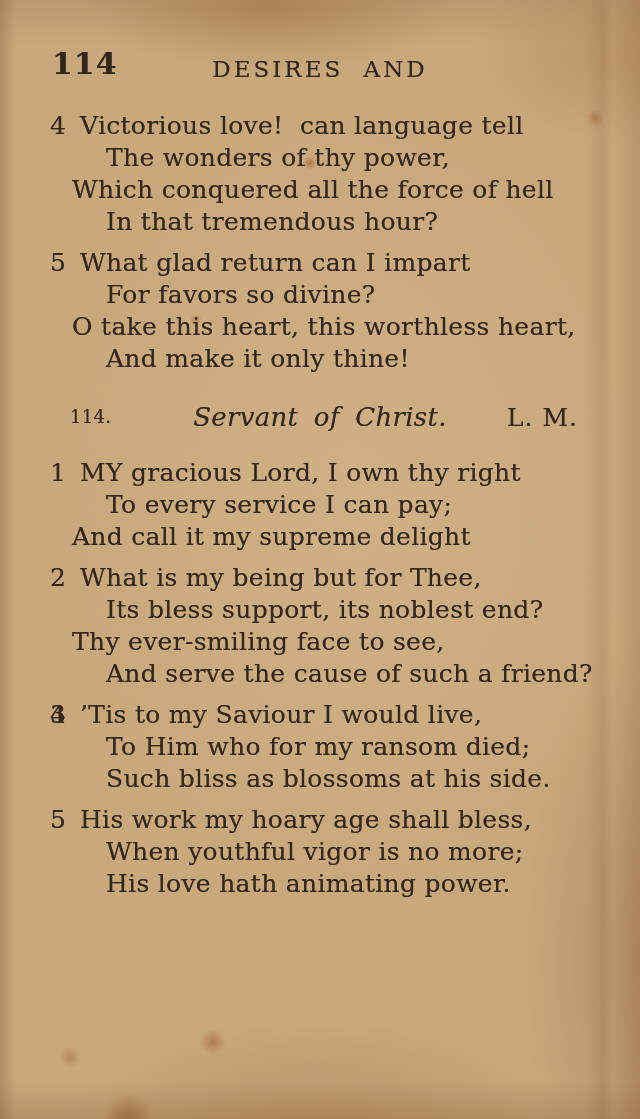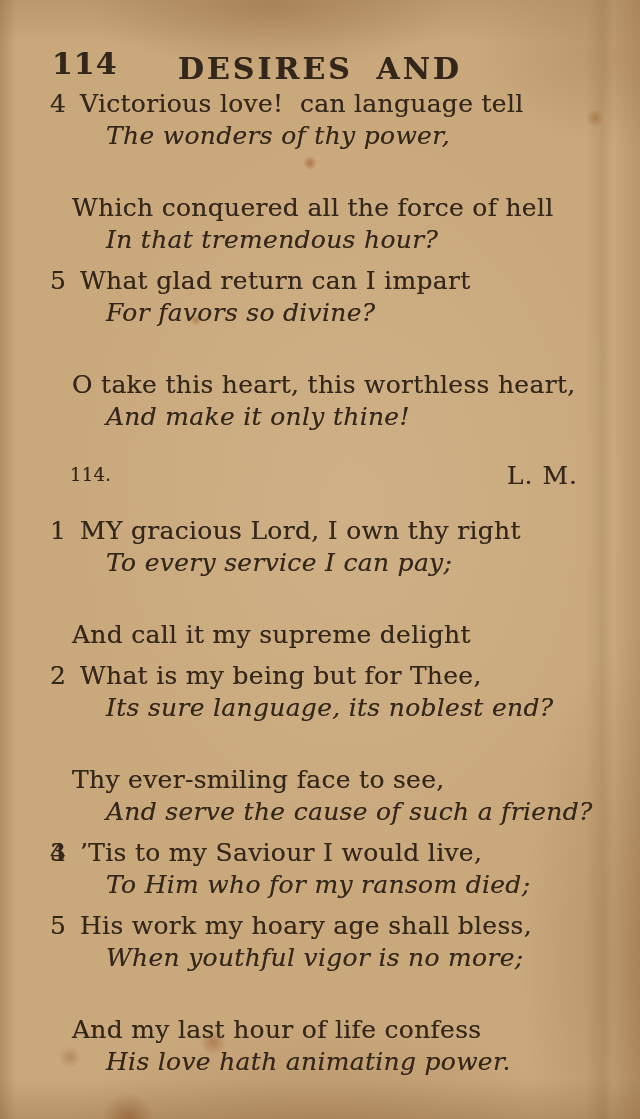--- a/index.html
+++ b/index.html
@@ -48,48 +48,49 @@
     padding-top: 48px;
     font-size: 25px;
     line-height: 32px;
     letter-spacing: 0.3px;
     text-shadow: 0 0 0.6px rgba(51,38,26,.55);
   }
   
   .runhead {
     position: relative;
     height: 40px;
+    margin-bottom: 22px;
   }
   .pagenum {
     position: absolute;
     left: 52px; top: 0;
     font-size: 30px;
     font-weight: bold;
     letter-spacing: 1px;
   }
   .runtitle {
     position: absolute;
     left: 0; right: 0; top: 5px;
     text-align: center;
-    font-size: 30px;
-    font-weight: bold;
+    font-size: 23px;
+    font-weight: normal;
     letter-spacing: 3px;
     word-spacing: 10px;
   }
   
   .verse { position: relative; margin-bottom: 9px; }
   .vnum {
     position: absolute;
     left: 50px; top: 0;
     width: 24px;
   }
   .vlines { margin-left: 80px; }
   .vline { white-space: pre; }
-  .vline.alt { margin-left: 26px; font-style: italic; }
-  .vline.l3  { margin-left: -8px; margin-top: 40px; }
+  .vline.alt { margin-left: 26px; }
+  .vline.l3  { margin-left: -8px; }
   
   .hymnhead {
     position: relative;
     height: 40px;
     margin-top: 26px;
     margin-bottom: 16px;
   }
   .hymnnum {
     position: absolute;
     left: 70px; top: 0;
@@ -136,58 +137,59 @@
       <div class="vlines">
         <div class="vline l1">What glad return can I impart</div>
         <div class="vline alt">For favors so divine?</div>
         <div class="vline l3">O take this heart, this worthless heart,</div>
         <div class="vline alt">And make it only thine!</div>
       </div>
     </div>
 
     <div class="hymnhead">
       <span class="hymnnum">114.</span>
+      <span class="hymntitle">Servant of Christ.</span>
       <span class="hymnmeter">L. M.</span>
     </div>
 
     <div class="verse">
       <span class="vnum">1</span>
       <div class="vlines">
         <div class="vline l1">MY gracious Lord, I own thy right</div>
         <div class="vline alt">To every service I can pay;</div>
         <div class="vline l3">And call it my supreme delight</div>
       </div>
     </div>
 
     <div class="verse">
       <span class="vnum">2</span>
       <div class="vlines">
         <div class="vline l1">What is my being but for Thee,</div>
-        <div class="vline alt">Its sure language, its noblest end?</div>
+        <div class="vline alt">Its bless support, its noblest end?</div>
         <div class="vline l3">Thy ever-smiling face to see,</div>
         <div class="vline alt">And serve the cause of such a friend?</div>
       </div>
     </div>
 
     <div class="verse">
       <span class="vnum">3</span>
     </div>
 
     <div class="verse">
       <span class="vnum">4</span>
       <div class="vlines">
         <div class="vline l1">’Tis to my Saviour I would live,</div>
         <div class="vline alt">To Him who for my ransom died;</div>
+        <div class="vline alt">Such bliss as blossoms at his side.</div>
       </div>
     </div>
 
     <div class="verse">
       <span class="vnum">5</span>
       <div class="vlines">
         <div class="vline l1">His work my hoary age shall bless,</div>
         <div class="vline alt">When youthful vigor is no more;</div>
-        <div class="vline l3">And my last hour of life confess</div>
         <div class="vline alt">His love hath animating power.</div>
       </div>
     </div>
 
   </div>
 </div>
 
 </body></html>

